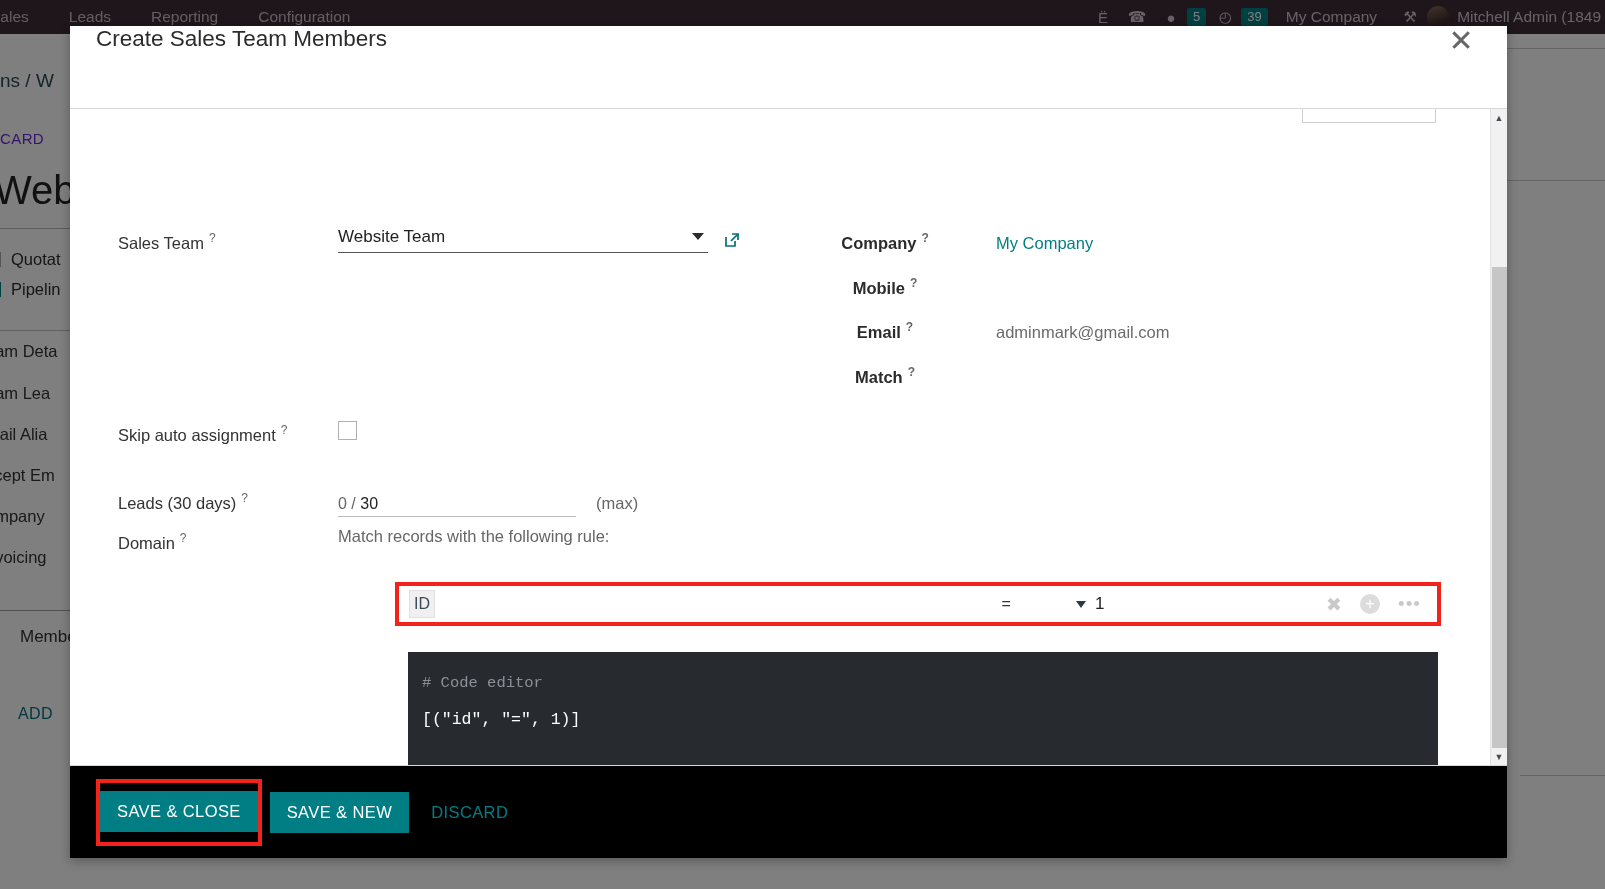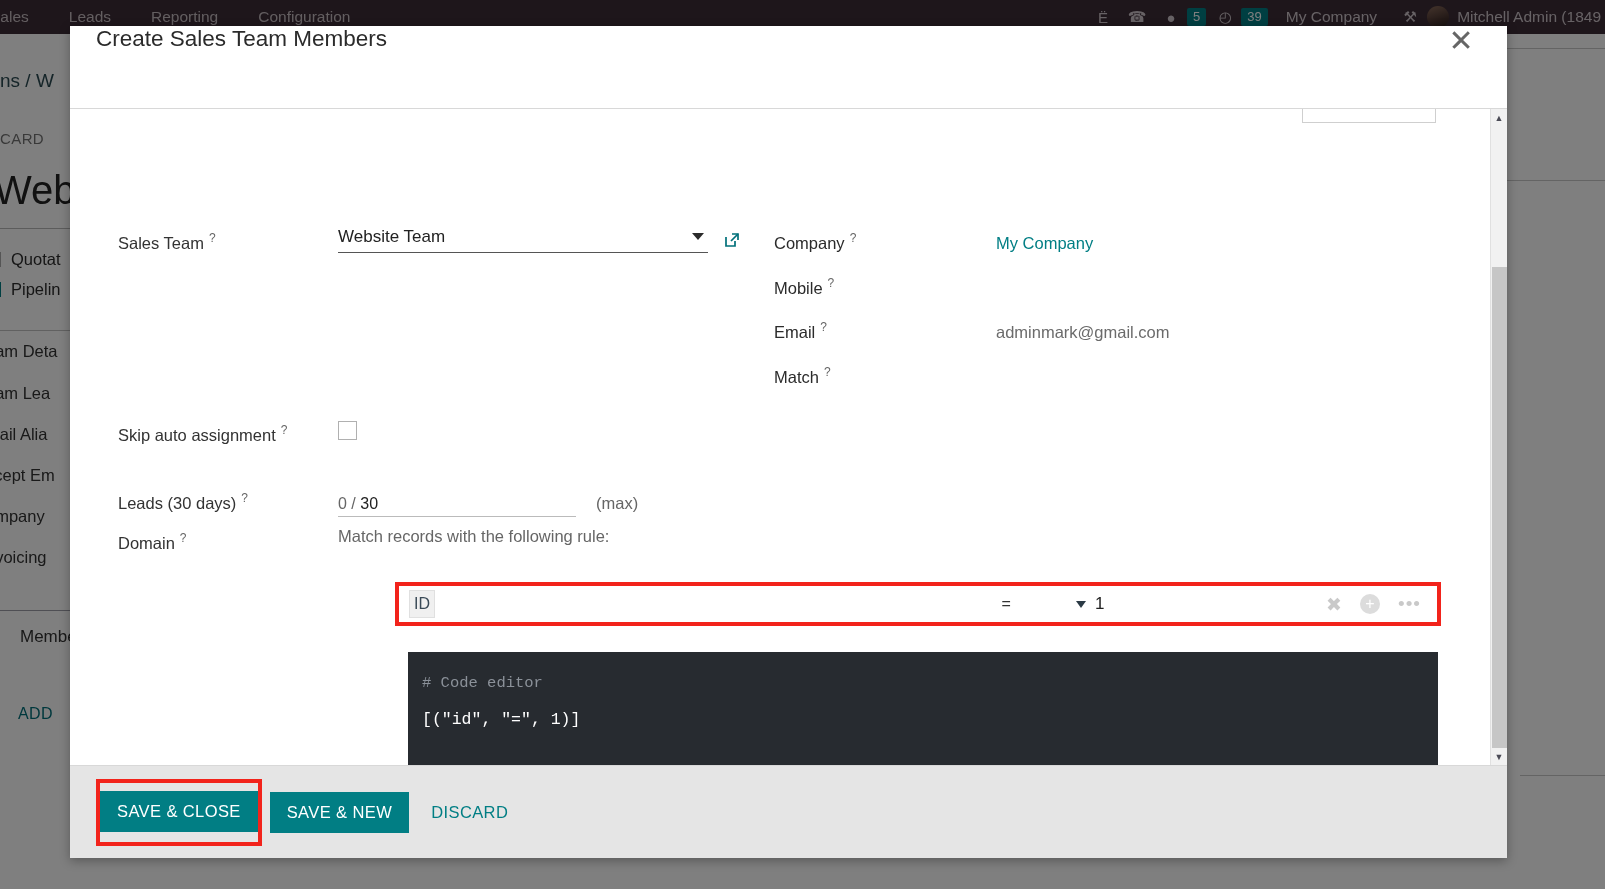--- a/index.html
+++ b/index.html
@@ -51,21 +51,21 @@
   }
   #navbar .nav-username { color: #cfc5ca; font-size: 15.5px; }
 
   
   #bg-breadcrumb {
     position: absolute; top: 70px; left: 0; width: 360px;
     font-size: 19px; color: #2b4a52; white-space: nowrap;
   }
   #bg-discard {
     position: absolute; top: 130px; left: 0;
-    font-size: 15px; color: #737373; letter-spacing: .4px; white-space: nowrap;
+    font-size: 15px; color: #6d28d9; letter-spacing: .4px; white-space: nowrap;
   }
   #bg-title {
     position: absolute; top: 168px; left: -6px;
     font-size: 40px; color: #222; white-space: nowrap;
   }
   #bg-hr { position: absolute; top: 228px; left: 0; width: 300px; height: 1px; background: #b9b9b9; }
   .bg-check-row {
     position: absolute; left: -14px; display: flex; align-items: center; gap: 10px;
     font-size: 16.5px; color: #2c2c2c; white-space: nowrap;
   }
@@ -157,21 +157,21 @@
   }
   .ext-link {
     margin-left: 14px; color: #00707a; display: inline-flex; align-items: center;
   }
 
   
   #col-right { position: absolute; left: 704px; top: 118px; }
   .rcol-row { display: flex; align-items: baseline; margin-bottom: 18px; }
   .rcol-row .flabel { width: 222px; font-weight: bold; color: #2b2b2b; }
   .rcol-row:nth-child(1) .flabel,
-  .rcol-row .flabel { font-weight: normal; }
+  .rcol-row .flabel { font-weight: bold; text-align: center; }
   .rcol-val { font-size: 16.5px; }
   .link-teal { color: #017e84; text-decoration: none; }
   .grey-val { color: #6b6b6b; }
 
   
   #row-skip { left: 48px; top: 310px; }
   #row-skip .flabel { width: 220px; }
   .cbox {
     width: 19px; height: 19px; border: 1px solid #b0b0b0; background: #fff;
     margin-top: 2px;
@@ -252,21 +252,21 @@
   #mscroll .sb-thumb {
     position: absolute; left: 1px; right: 0; top: 158px; height: 500px;
     background: #c6c6c6;
   }
 
   
   #modal-footer {
     height: 92px; flex: none;
     display: flex; align-items: center;
     padding: 0 26px;
-    background: #e5e5e5;
+    background: #000000;
   }
   #saveclose-highlight {
     border: 4px solid #f2231b; padding: 8px 0 10px 0; margin-right: 8px;
     display: inline-block;
   }
   .btn {
     font-size: 16.5px; letter-spacing: .4px; border: none;
     padding: 11px 17px; cursor: pointer;
     font-family: "Liberation Sans", sans-serif;
   }

